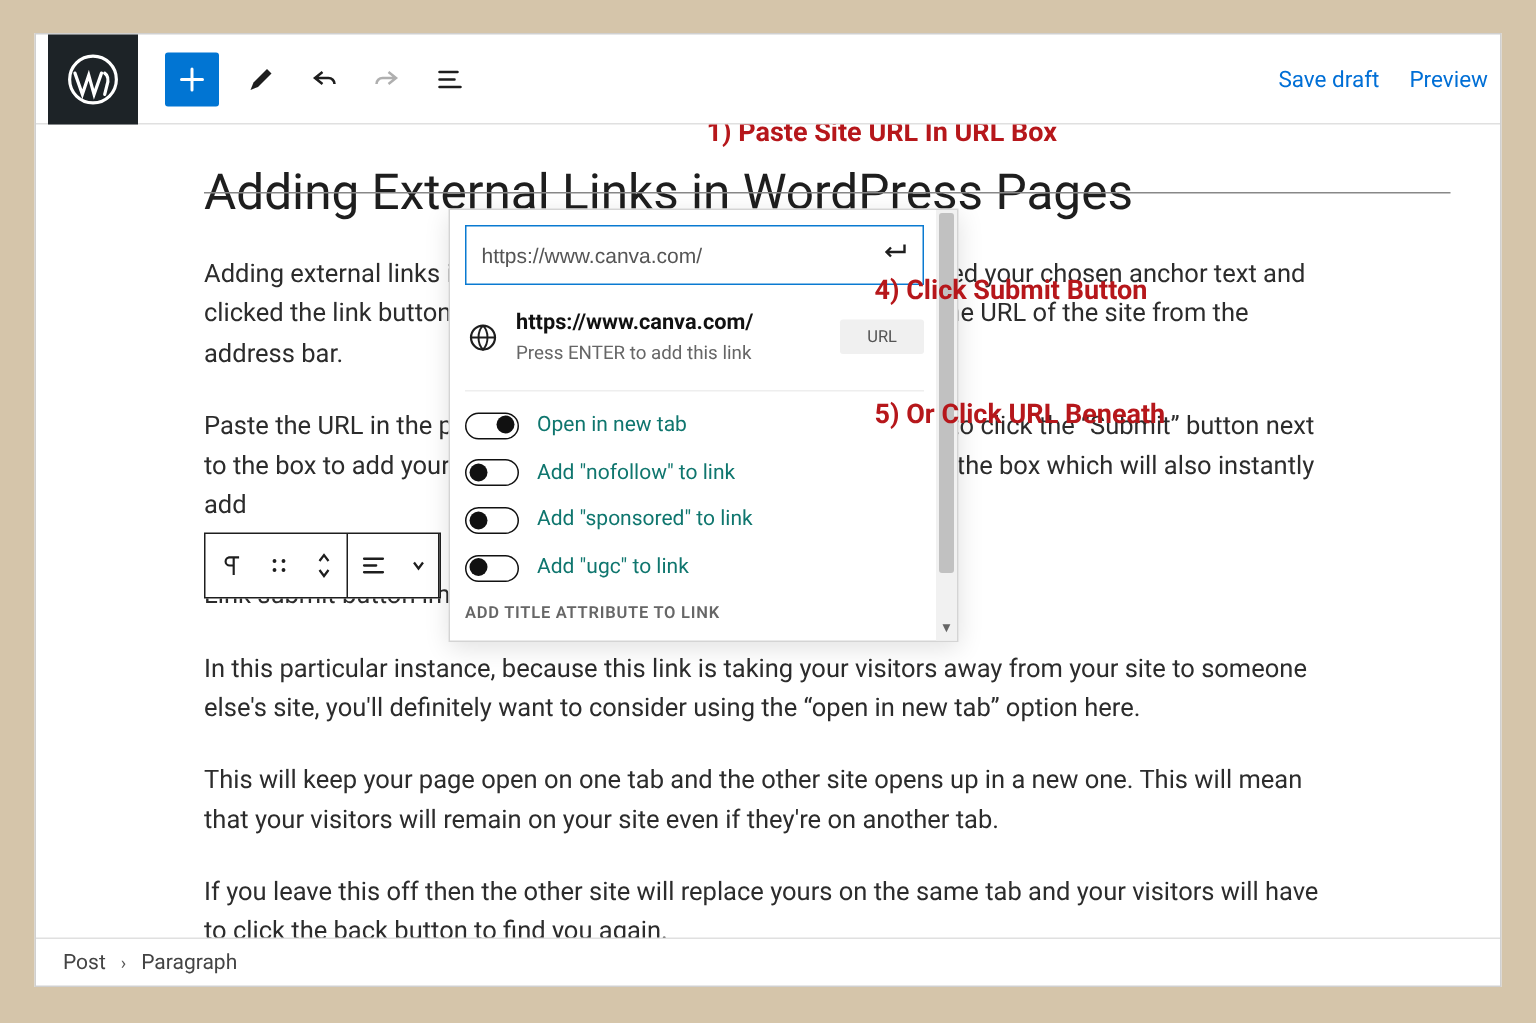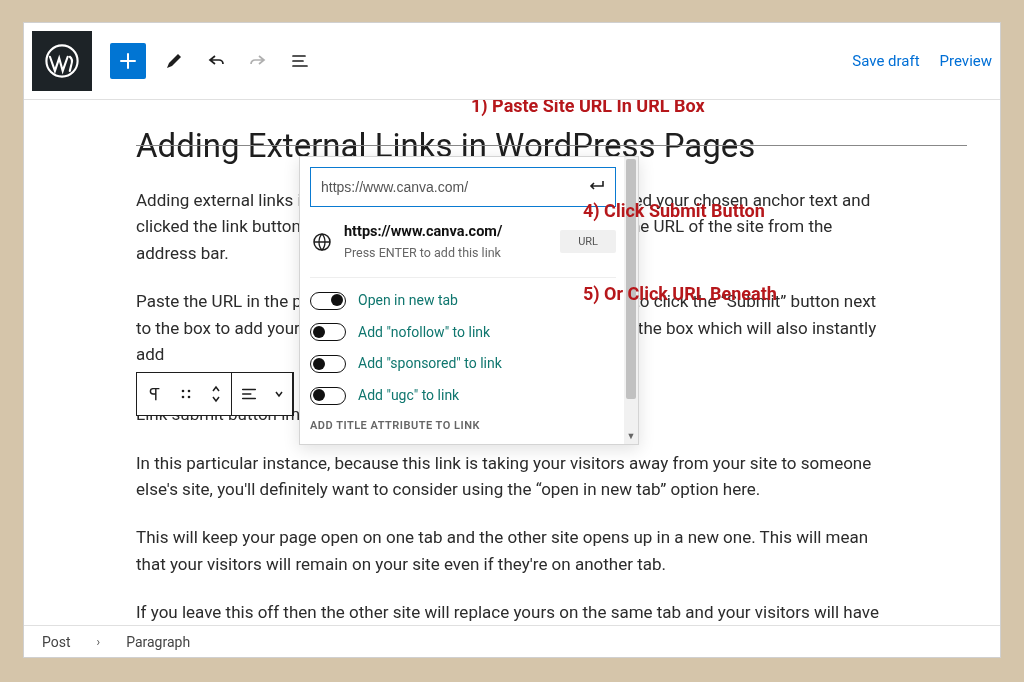--- a/index.html
+++ b/index.html
@@ -1,20 +1,20 @@
 <!DOCTYPE html>
 <html><head>
 <meta charset="utf-8">
 <style>
   * { box-sizing: border-box; margin: 0; padding: 0; }
   html, body { width: 1024px; height: 682px; overflow: hidden; font-family: -apple-system, BlinkMacSystemFont, "Segoe UI", Roboto, Arial, sans-serif; }
   body { background: #d5c5aa; display: flex; align-items: flex-start; justify-content: center; padding: 22px; }
   .frame { width: 978px; height: 636px; background: #fff; border: 1px solid #d0d0d0; position: relative; display: flex; flex-direction: column; }
   
-  .topbar { height: 77px; display: flex; align-items: center; border-bottom: 1px solid #e0e0e0; padding: 0 8px; }
+  .topbar { height: 60px; display: flex; align-items: center; border-bottom: 1px solid #e0e0e0; padding: 0 8px; }
   .wp-logo { width: 60px; height: 60px; background: #1d2327; display: flex; align-items: center; justify-content: center; margin-right: 18px; }
   .wp-logo svg { width: 34px; height: 34px; }
   .add-btn { width: 36px; height: 36px; background: #0175d3; border-radius: 2px; display: flex; align-items: center; justify-content: center; color: #fff; font-size: 22px; margin-right: 16px; }
   .tb-icon { width: 24px; height: 24px; display: flex; align-items: center; justify-content: center; margin-right: 18px; color: #1e1e1e; }
   .tb-grow { flex: 1; }
   .tb-link { color: #006fd6; font-size: 15px; margin-left: 20px; }
   
   .content { flex: 1; position: relative; padding: 20px 112px 0 112px; font-size: 17px; color: #2c2c2c; line-height: 1.55; overflow: hidden; }
   .page-title { font-size: 33px; font-weight: 400; color: #1e1e1e; margin-bottom: 16px; }
   .content p { margin-bottom: 22px; }
@@ -43,21 +43,21 @@
   .toggle { width: 36px; height: 18px; border: 1.5px solid #111; border-radius: 10px; margin-right: 12px; position: relative; flex-shrink: 0; background:#fff; }
   .toggle .dot { width: 12px; height: 12px; background: #111; border-radius: 50%; position: absolute; top: 1.5px; left: 2px; }
   .opt.on .toggle .dot { left: 20px; }
   .opt.on .toggle {  }
   .add-title { font-size: 11px; font-weight: 600; color: #666; letter-spacing: 0.5px; margin-top: 4px; }
   
   .annot { position: absolute; color: #b6171b; font-weight: 700; font-size: 18px; white-space: nowrap; margin-left: 29px; }
   
   .arrows { position: absolute; inset: 0; pointer-events: none; }
   
-  .footer { height: 32px; border-top: 1px solid #e0e0e0; display: flex; align-items: center; padding: 0 18px; font-size: 14px; color: #444; gap: 26px; }
+  .footer { height: 32px; border-top: 1px solid #e0e0e0; display: flex; align-items: center; padding: 0 18px; font-size: 14px; color: #444; gap: 10px; }
   .footer .chev { font-size: 12px; color: #555; }
 </style>
 </head>
 <body>
 
 <div class="frame">
 
   <div class="topbar">
     <div class="wp-logo">
       <svg viewBox="0 0 24 24">

